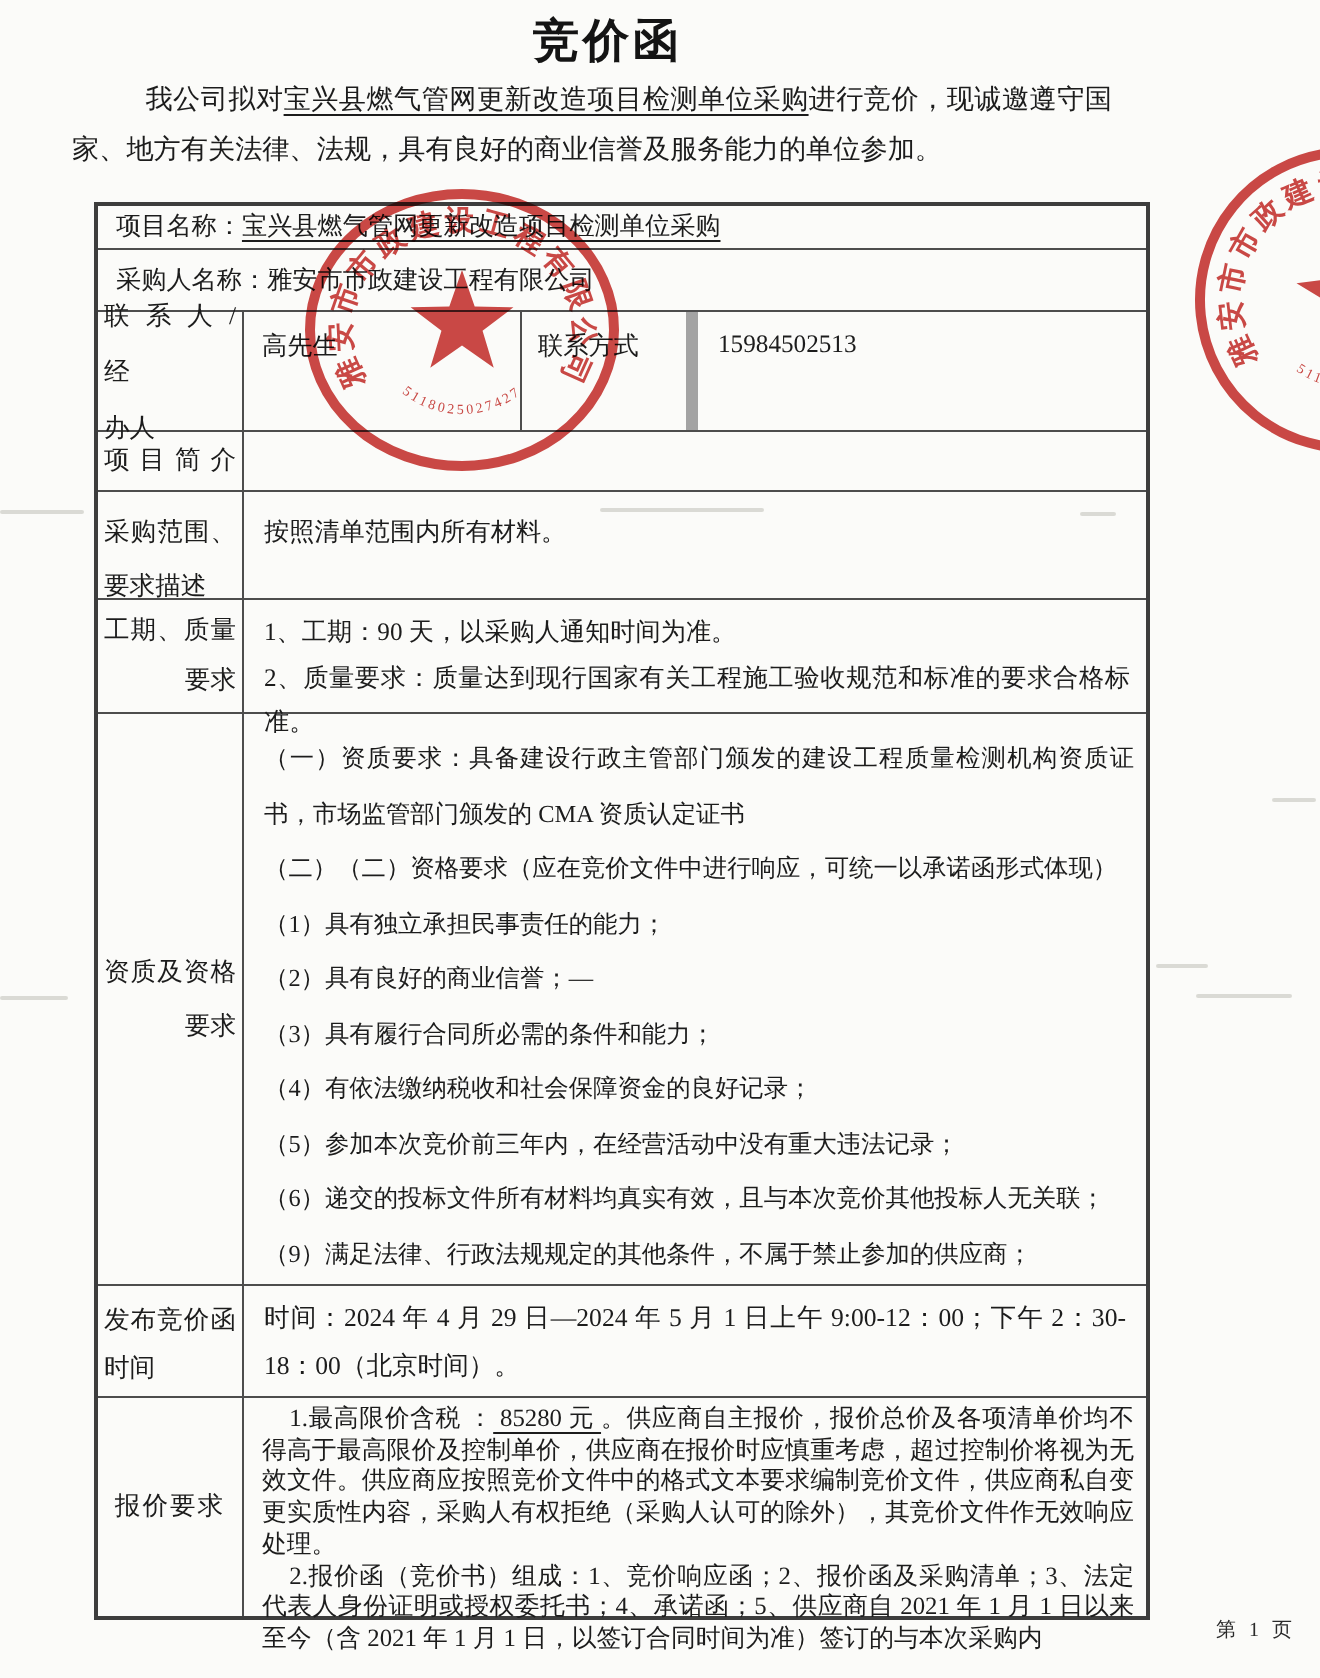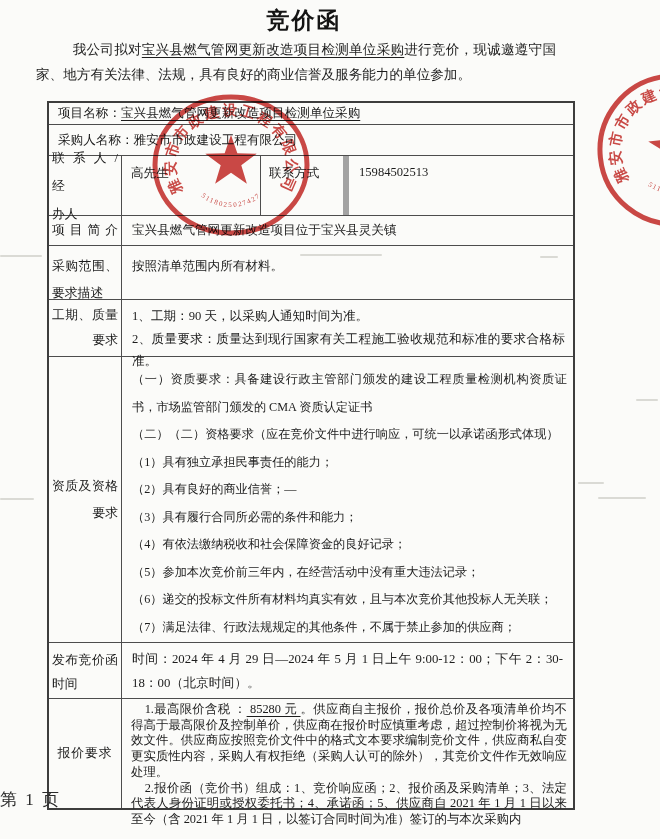--- a/index.html
+++ b/index.html
@@ -48,22 +48,22 @@
   .c-pval{flex:1;padding:9px 0 0 10px;}
   .c-body{flex:1;padding-left:10px;}
   .r4 .c-body{display:flex;align-items:center;}
   .r5 .c-body{padding-top:7px;line-height:26px;}
   .r6 .c-body{padding-top:5px;line-height:22.5px;padding-right:8px;text-align:justify;}
   .r7 .c-body{padding:9px 6px 0 10px;line-height:27.5px;font-size:12.2px;text-align:justify;}
   .r8 .c-body{padding:4px 10px 0 10px;line-height:24px;font-size:12.8px;text-align:justify;}
   .r9 .c-body{padding:3px 6px 0 9px;line-height:15.7px;font-size:12.4px;text-align:justify;}
   .r9 .c-body p{margin:0;text-indent:1.1em;}
   .footer{
-    position:absolute;top:788px;left:0;width:648px;text-align:left;
-    font-size:17px;letter-spacing:2px;color:#2a2a2a;
+    position:absolute;top:808px;left:0;width:648px;text-align:right;
+    font-size:10px;letter-spacing:2px;color:#2a2a2a;
   }
   
   .seal{position:absolute;mix-blend-mode:multiply;opacity:.88;pointer-events:none;}
   .seal-main{left:145px;top:88px;}
   .seal-right{left:596px;top:72px;}
   
   .streak{position:absolute;height:2px;background:#cfcfc8;opacity:.75;border-radius:1px;}
 </style>
 </head>
 <body>
@@ -97,21 +97,20 @@
       </div>
       <div class="cell c-name">高先生</div>
       <div class="cell c-plab">联系方式</div>
       <div class="cell c-pval">15984502513</div>
     </div>
 
     <div class="row r4">
       <div class="cell lab">
         <div class="l1">项目简介</div>
       </div>
-      <div class="cell c-body">宝兴县燃气管网更新改造项目位于宝兴县灵关镇</div>
     </div>
 
     <div class="row r5">
       <div class="cell lab">
         <div class="l1">采购范围、</div>
         <div class="l2l">要求描述</div>
       </div>
       <div class="cell c-body">按照清单范围内所有材料。</div>
     </div>
 
@@ -133,21 +132,21 @@
       </div>
       <div class="cell c-body">
         <div>（一）资质要求：具备建设行政主管部门颁发的建设工程质量检测机构资质证书，市场监管部门颁发的 CMA 资质认定证书</div>
         <div>（二）（二）资格要求（应在竞价文件中进行响应，可统一以承诺函形式体现）</div>
         <div>（1）具有独立承担民事责任的能力；</div>
         <div>（2）具有良好的商业信誉；—</div>
         <div>（3）具有履行合同所必需的条件和能力；</div>
         <div>（4）有依法缴纳税收和社会保障资金的良好记录；</div>
         <div>（5）参加本次竞价前三年内，在经营活动中没有重大违法记录；</div>
         <div>（6）递交的投标文件所有材料均真实有效，且与本次竞价其他投标人无关联；</div>
-        <div>（7）满足法律、行政法规规定的其他条件，不属于禁止参加的供应商；</div>
+        <div>（9）满足法律、行政法规规定的其他条件，不属于禁止参加的供应商；</div>
       </div>
     </div>
 
     <div class="row r8">
       <div class="cell lab">
         <div class="l1">发布竞价函</div>
         <div class="l2l">时间</div>
       </div>
       <div class="cell c-body">时间：2024 年 4 月 29 日—2024 年 5 月 1 日上午 9:00-12：00；下午 2：30-18：00（北京时间）。</div>
     </div>

